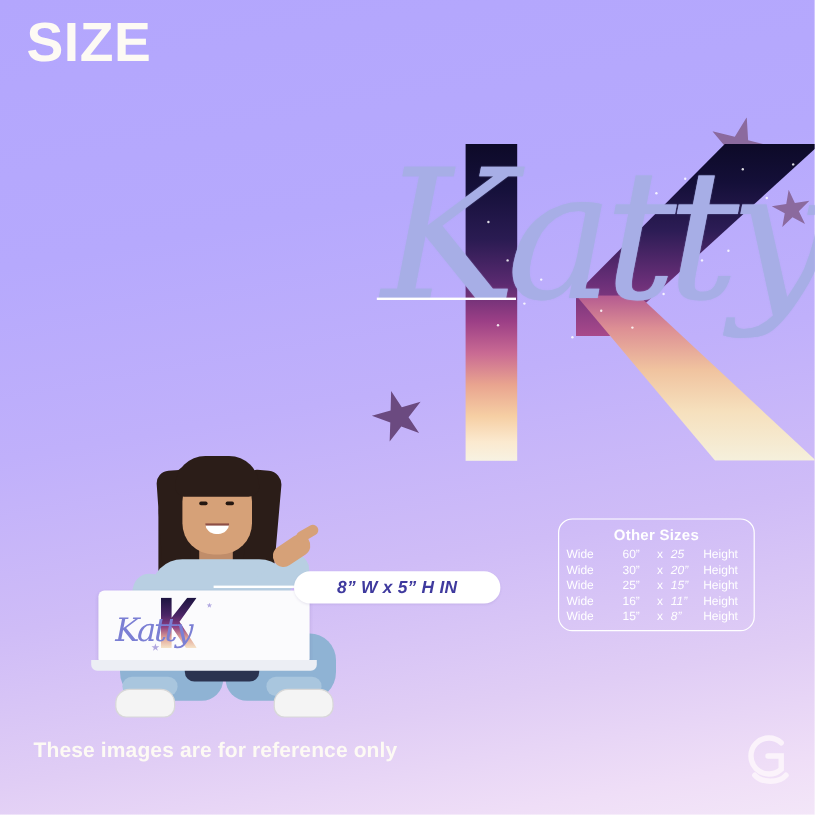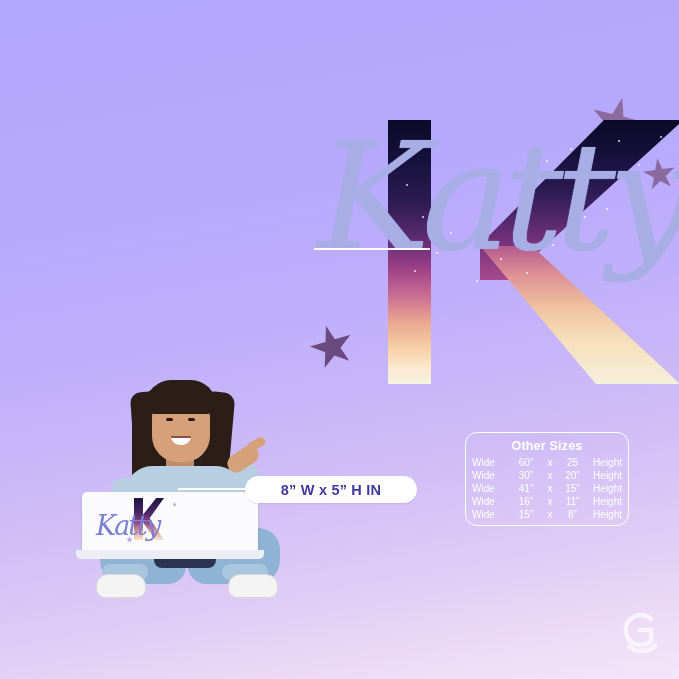--- a/index.html
+++ b/index.html
@@ -127,21 +127,21 @@
     font-weight: 700;
     font-size: 14.5px;
     letter-spacing: .2px;
     display: flex;
     align-items: center;
     justify-content: center;
     box-shadow: 0 1px 2px rgba(80,60,140,.10);
     white-space: nowrap;
   }
   #pill-large { left: 145px; top: 236px; width: 172px; }
-  #pill-small { left: 245px; top: 476px; width: 172px; }
+  #pill-small { left: 245px; top: 476px; width: 172px; font-style: italic; }
 
   .leader {
     position: absolute;
     height: 2px;
     background: #ffffff;
   }
   #leader-large { left: 314px; top: 248px; width: 116px; }
   #leader-small { left: 178px; top: 488px; width: 70px; }
 
   
@@ -222,22 +222,22 @@
   #other-sizes table {
     width: 100%;
     border-collapse: collapse;
     font-size: 10px;
     font-weight: 400;
   }
   #other-sizes td { padding: 1px 0; white-space: nowrap; }
   .c-wide { text-align: left;   width: 26%; }
   .c-w    { text-align: center; width: 20%; }
   .c-x    { text-align: center; width: 12%; }
-  .c-h    { text-align: center; width: 18%; }
-  .c-hgt  { text-align: right;  width: 24%; }
+  .c-h    { text-align: left; width: 18%; font-style: italic; }
+  .c-hgt  {  width: 24%; }
 
   
   #disclaimer {
     position: absolute;
     left: 28px; top: 613px;
     color: #fdfaf4;
     font-size: 17.5px;
     font-weight: 600;
     line-height: 1.45;
     letter-spacing: .1px;
@@ -246,20 +246,21 @@
 
   
   #logo { position: absolute; left: 618px; top: 607px; width: 48px; height: 52px; }
 </style>
 </head>
 <body>
 
 <div id="page">
 
   <div id="title">
+    <span class="l1">SIZE</span>
   </div>
 
   <div class="star" id="star-a"></div>
   <div class="star" id="star-b"></div>
   <div class="star" id="star-c"></div>
 
   <div id="decal-big">
     <div class="kwrap">
       <div class="k-stem"></div>
       <div class="k-arm-up"></div>
@@ -340,21 +341,21 @@
         </tr>
         <tr>
           <td class="c-wide">Wide</td>
           <td class="c-w">30”</td>
           <td class="c-x">x</td>
           <td class="c-h">20”</td>
           <td class="c-hgt">Height</td>
         </tr>
         <tr>
           <td class="c-wide">Wide</td>
-          <td class="c-w">41”</td>
+          <td class="c-w">25”</td>
           <td class="c-x">x</td>
           <td class="c-h">15”</td>
           <td class="c-hgt">Height</td>
         </tr>
         <tr>
           <td class="c-wide">Wide</td>
           <td class="c-w">16”</td>
           <td class="c-x">x</td>
           <td class="c-h">11”</td>
           <td class="c-hgt">Height</td>
@@ -364,20 +365,21 @@
           <td class="c-w">15”</td>
           <td class="c-x">x</td>
           <td class="c-h">8”</td>
           <td class="c-hgt">Height</td>
         </tr>
       </tbody>
     </table>
   </div>
 
   <div id="disclaimer">
+    <span>These images are for reference only</span>
   </div>
 
   <div id="logo">
     <svg width="48" height="52" viewBox="0 0 48 52" fill="none" aria-hidden="true">
       <path d="M33 12 A15 15 0 1 0 33 34 L33 23 L22 23" stroke="#fbf3fb" stroke-width="4.5" stroke-linecap="round" fill="none"></path>
       <path d="M11 39 A15 10 0 0 0 37 39" stroke="#fbf3fb" stroke-width="4.5" stroke-linecap="round" fill="none"></path>
     </svg>
   </div>
 
 </div>

